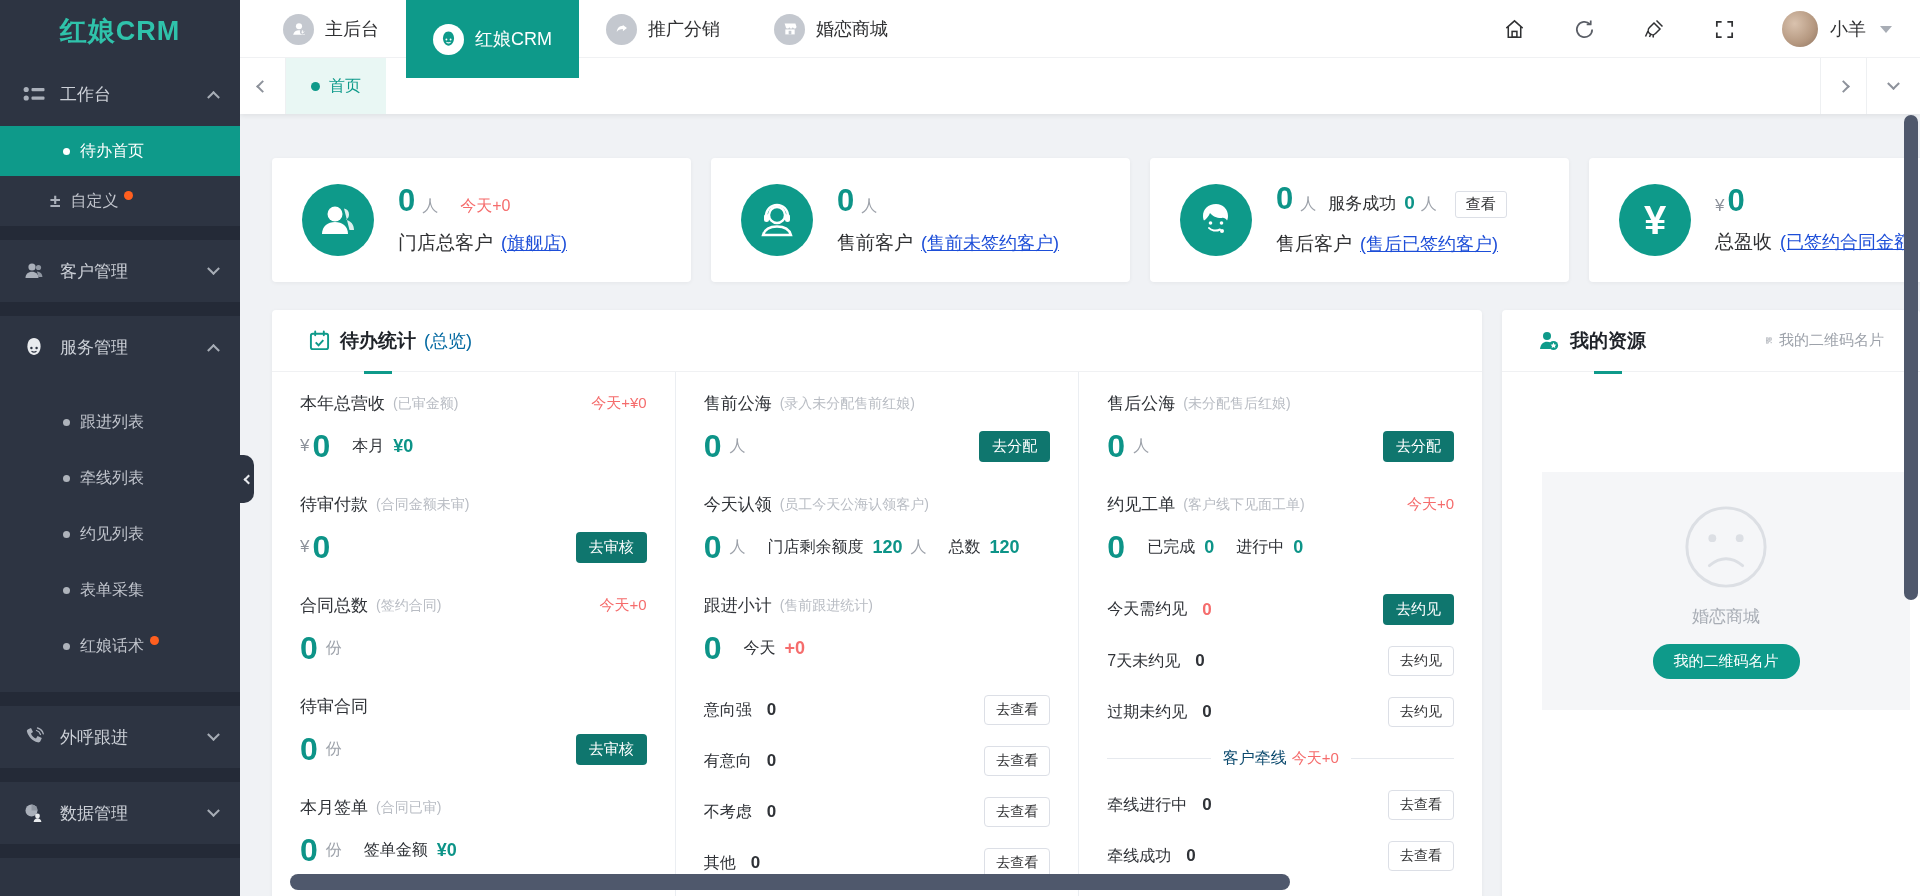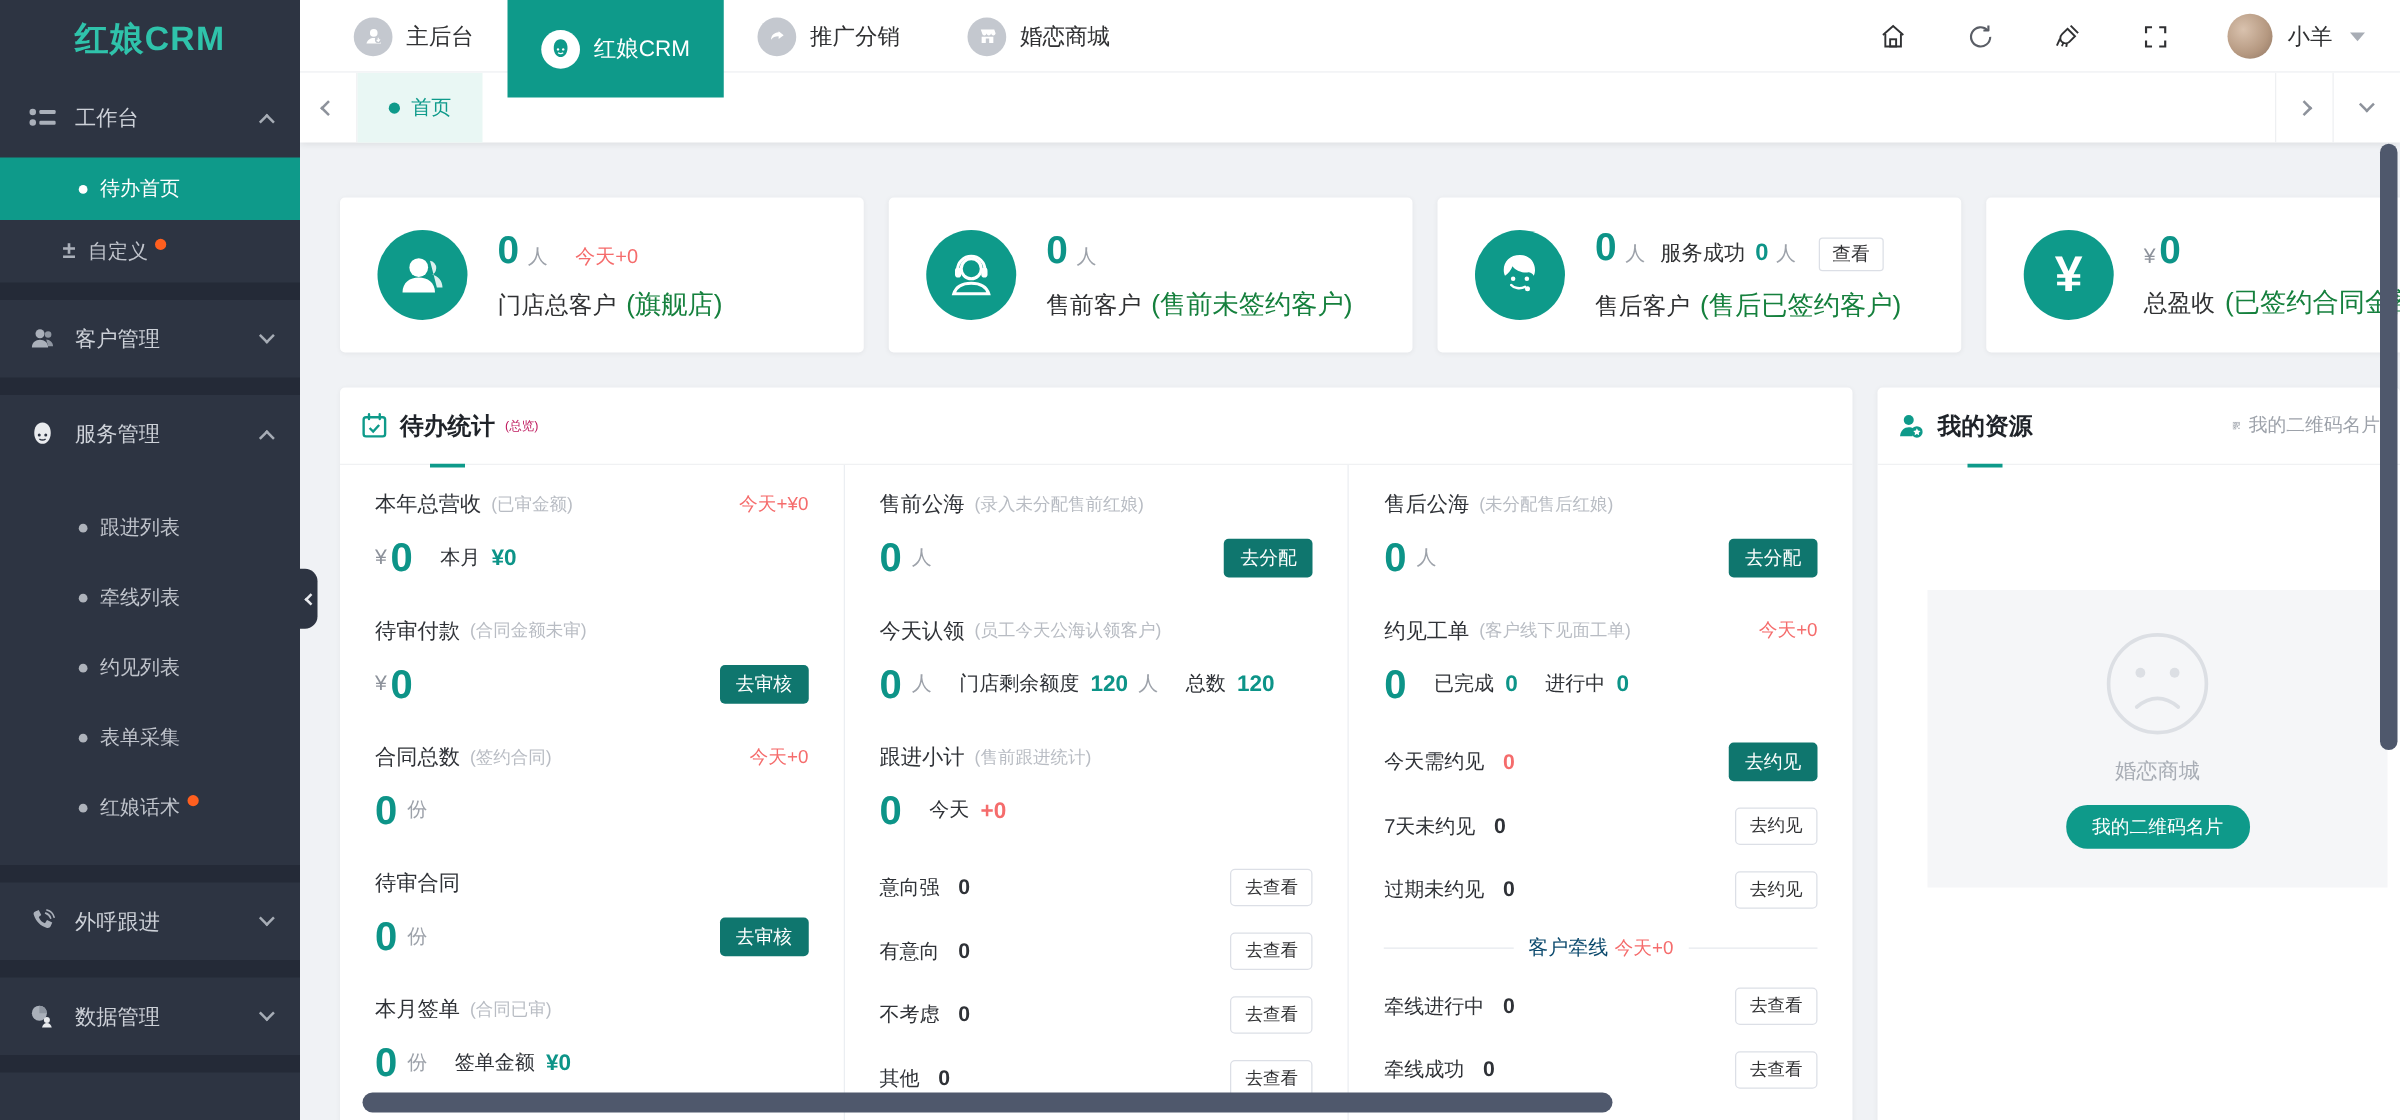--- a/index.html
+++ b/index.html
@@ -68,33 +68,33 @@
   .c-body { margin-left:24px; white-space:nowrap; }
   .c-line1 { display:flex; align-items:baseline; }
   .c-val { font-size:31px; font-weight:bold; color:#0d9488; line-height:1; }
   .c-unit { font-size:16px; color:#9da2aa; margin-left:7px; }
   .c-today { font-size:16px; color:#f56c6c; margin-left:22px; }
   .c-mid { font-size:17px; color:#303133; margin-left:12px; }
   .c-midv { font-size:19px; font-weight:bold; color:#0d9488; margin-left:8px; }
   .c-midu { font-size:16px; color:#9da2aa; margin-left:6px; }
   .c-line2 { margin-top:13px; display:flex; align-items:baseline; }
   .c-title { font-size:19px; color:#303133; }
-  .c-sub { font-size:21px; color:#15803d; margin-left:8px; }
+  .c-sub { font-size:18px; color:#1d4ed8; margin-left:8px;text-decoration:underline; }
   .c-cur { font-size:17px; color:#8d929b; margin-right:3px; }
   .btn-view { margin-left:18px; border:1px solid #dcdfe6; border-radius:3px; background:#fff; color:#303133;
     font-size:15px; padding:3px 10px; cursor:pointer; font-family:inherit; }
   
   .panel { position:absolute; background:#fff; border-radius:4px; box-shadow:0 1px 4px rgba(0,0,0,.05); }
   .todo-panel { left:32px; top:196px; width:1210px; height:760px; }
   .res-panel { left:1262px; top:196px; width:418px; height:760px; }
-  .p-header { height:62px; display:flex; align-items:center; padding:0 16px; border-bottom:1px solid #f0f1f3; }
+  .p-header { height:62px; display:flex; align-items:center; padding:0 36px; border-bottom:1px solid #f0f1f3; }
   .p-icon { width:22px; height:22px; margin-right:10px; display:flex; align-items:center; justify-content:center; }
   .p-title { font-size:19px; font-weight:bold; color:#1f2329; position:relative; }
   .p-title::after { content:""; position:absolute; left:50%; transform:translateX(-50%); bottom:-20px; width:28px; height:3px; background:#0e9a8a; }
-  .p-sub { font-size:10px; color:#be185d; margin-left:8px; }
+  .p-sub { font-size:18px; color:#0369a1; margin-left:8px; }
   .qr-link { margin-left:auto; display:flex; align-items:center; gap:7px; color:#9da2aa; font-size:15px;
     max-width:118px; overflow:hidden; white-space:nowrap; cursor:pointer; }
   .p-body { display:flex; }
   .col { flex:1; padding:20px 28px 0 28px; min-width:0; }
   .col.bdr { border-right:1px solid #ebeef2; }
   .mb { margin-bottom:29px; }
   .mh { display:flex; align-items:center; }
   .mt { font-size:17px; color:#2f3237; white-space:nowrap; }
   .ms { font-size:14px; color:#b8bcc3; margin-left:8px; white-space:nowrap; }
   .mr-red { margin-left:auto; font-size:15px; color:#f56c6c; white-space:nowrap; }

